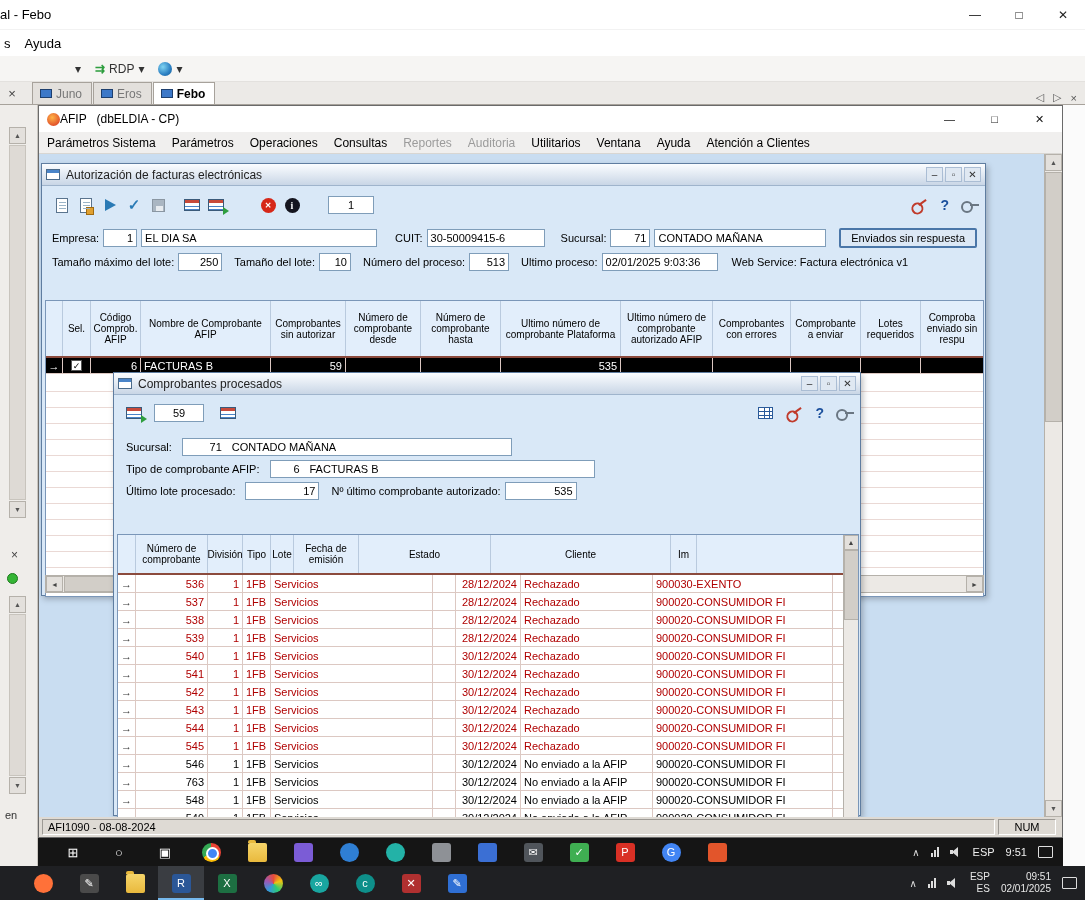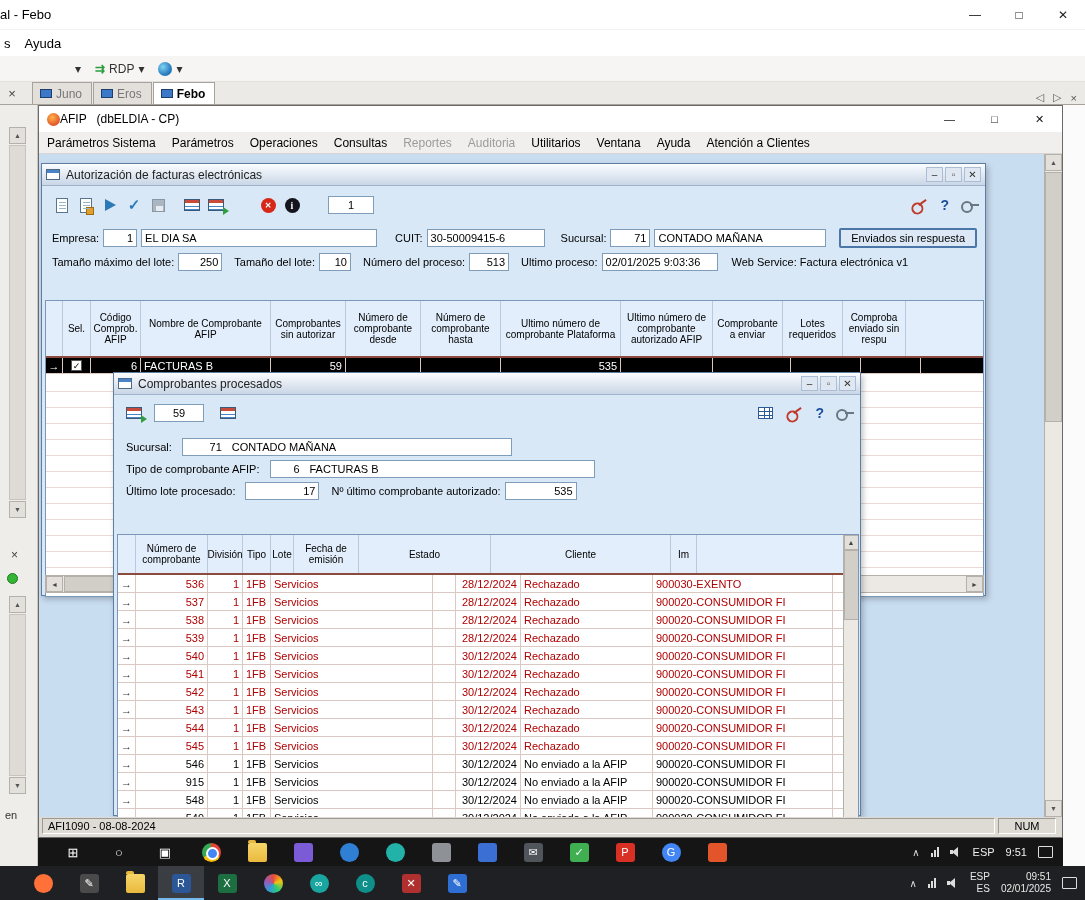--- a/index.html
+++ b/index.html
@@ -40,21 +40,21 @@
 .a-wc{margin-left:auto;display:flex;height:100%}
 .a-wc span{width:45px;display:flex;align-items:center;justify-content:center;font-size:11px;color:#111}
 .a-menu{height:22px;background:#f0efee;border-bottom:1px solid #d8d6d2;display:flex;align-items:center;font-size:12px}
 .a-menu div{padding:0 8px;white-space:nowrap}
 .a-menu div.dis{color:#9b9b9b}
 .a-body{flex:1;display:flex;min-height:0}
 .mdi{position:relative;width:1007px;background:#c9ddf1;overflow:hidden}
 .mdi-sb{width:18px;background:#ece9e5;border-left:1px solid #b5b1aa;position:relative}
 .sbtn{position:absolute;left:0;width:17px;height:17px;background:#e3e0dc;border:1px solid #b5b1aa;display:flex;align-items:center;justify-content:center;font-size:7px;color:#555}
 .sthumb{position:absolute;left:0;width:17px;background:#d2cec8;border:1px solid #b5b1aa}
-.a-status{height:20px;background:#dedad4;display:flex;gap:3px;padding:1px 6px 2px 3px}
+.a-status{height:20px;background:#dedad4;display:flex;align-items:center;gap:3px;padding:1px 6px 2px 3px}
 .panel{height:16px;border:1px solid;border-color:#9d9a95 #fff #fff #9d9a95;display:flex;align-items:center;padding:0 5px;font-size:11px;background:#dedad4}
 
 .cwin{position:absolute;border:1px solid #5f7da0;background:#d9e8f7;box-shadow:2px 3px 6px rgba(0,0,0,.25)}
 .c-title{height:22px;background:linear-gradient(#fbfdff,#c9d6e6);border-bottom:1px solid #9fb4cc;display:flex;align-items:center;padding:0 4px}
 .c-ico{width:14px;height:11px;background:#fff;border:1px solid #4a6a8a;position:relative;margin-right:6px}
 .c-ico::before{content:"";position:absolute;left:0;top:0;right:0;height:3px;background:#4a84c8}
 .c-title .t{font-size:12px;color:#222}
 .c-wc{margin-left:auto;display:flex;gap:2px}
 .c-wc span{width:17px;height:15px;display:flex;align-items:center;justify-content:center;font-size:10px;color:#333;background:#dfe8f2;border:1px solid #aabdd4}
 .tbar{display:flex;align-items:center}
@@ -305,20 +305,21 @@
               <div class="ghead" style="height:57px">
                   <div class="gh" style="width: 17px;"></div>
                   <div class="gh" style="width: 28px;">Sel.</div>
                   <div class="gh" style="width: 50px;">Código Comprob. AFIP</div>
                   <div class="gh" style="width: 130px;">Nombre de Comprobante AFIP</div>
                   <div class="gh" style="width: 75px;">Comprobantes sin autorizar</div>
                   <div class="gh" style="width: 75px;">Número de comprobante desde</div>
                   <div class="gh" style="width: 80px;">Número de comprobante hasta</div>
                   <div class="gh" style="width: 120px;">Ultimo número de comprobante Plataforma</div>
                   <div class="gh" style="width: 92px;">Ultimo número de comprobante autorizado AFIP</div>
+                  <div class="gh" style="width: 78px;">Comprobantes con errores</div>
                   <div class="gh" style="width: 70px;">Comprobante a enviar</div>
                   <div class="gh" style="width: 60px;">Lotes requeridos</div>
                   <div class="gh" style="width: 63px;">Comproba enviado sin respu</div>
                 </div>
               <div class="grow sel">
                   <div class="gc arrowc" style="width: 17px;">→</div>
                   <div class="gc" style="width: 28px;">
                     <div class="chk">✓</div>
                   </div>
                   <div class="gc r" style="width: 50px;">6</div>
@@ -532,21 +533,21 @@
                     <div class="gc" style="width: 28px;">1FB</div>
                     <div class="gc" style="width: 162px;">Servicios</div>
                     <div class="gc" style="width: 23px;"></div>
                     <div class="gc r" style="width: 65px;">30/12/2024</div>
                     <div class="gc" style="width: 132px;">No enviado a la AFIP</div>
                     <div class="gc" style="width: 180px;">900020-CONSUMIDOR FI</div>
                     <div class="gc" style="width: 26px;"></div>
                   </div>
                   <div class="grow">
                     <div class="gc arrowc" style="width: 18px; color: rgb(51, 51, 51);">→</div>
-                    <div class="gc r" style="width: 72px;">915</div>
+                    <div class="gc r" style="width: 72px;">763</div>
                     <div class="gc r" style="width: 35px;">1</div>
                     <div class="gc" style="width: 28px;">1FB</div>
                     <div class="gc" style="width: 162px;">Servicios</div>
                     <div class="gc" style="width: 23px;"></div>
                     <div class="gc r" style="width: 65px;">30/12/2024</div>
                     <div class="gc" style="width: 132px;">No enviado a la AFIP</div>
                     <div class="gc" style="width: 180px;">900020-CONSUMIDOR FI</div>
                     <div class="gc" style="width: 26px;"></div>
                   </div>
                   <div class="grow">

